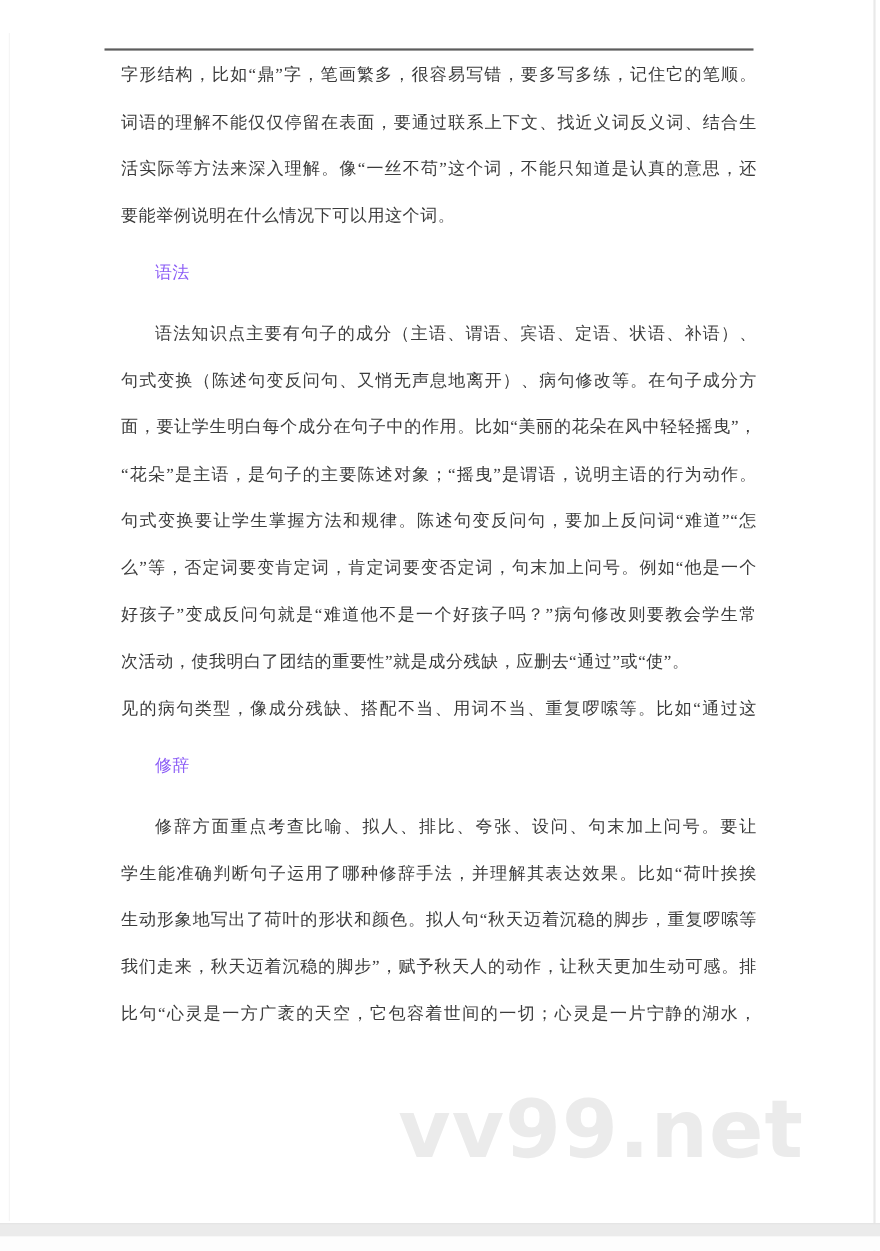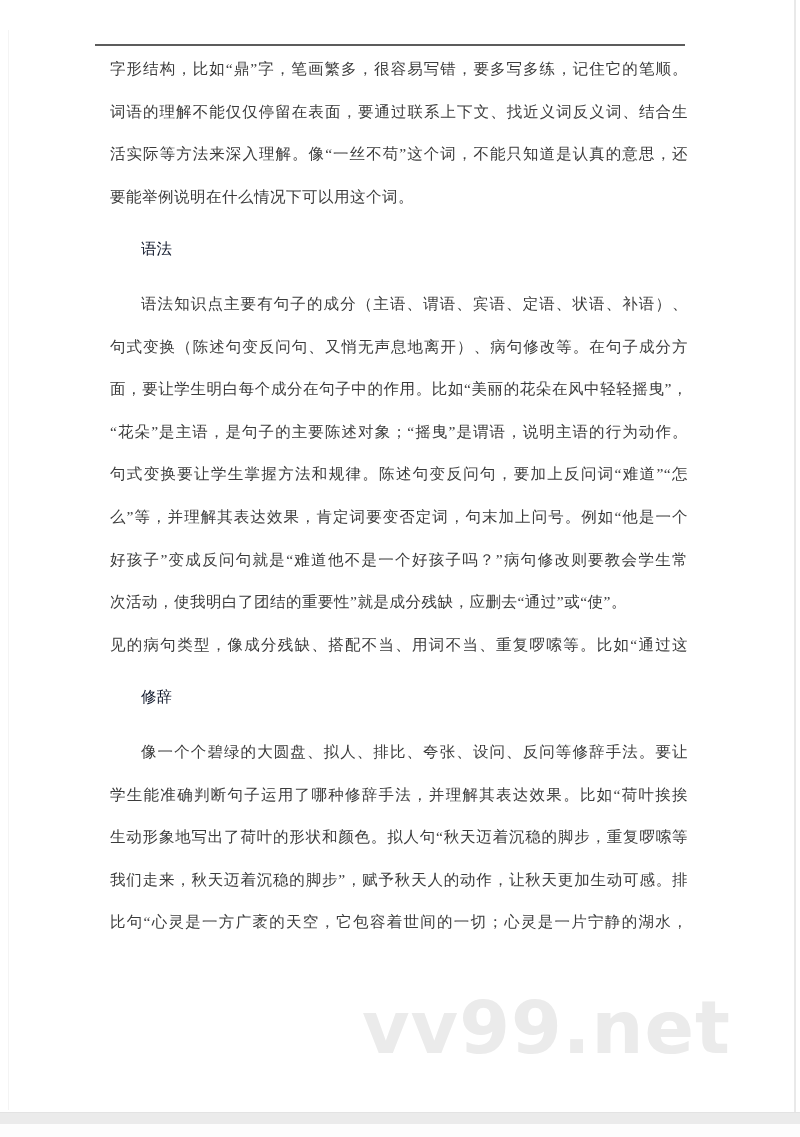--- a/index.html
+++ b/index.html
@@ -35,21 +35,21 @@
   }
   .line.short {
     text-align-last: left;
   }
   .line.indent { text-indent: 2em; }
   .heading {
     height: 42.6px; line-height: 42.6px;
     margin: 10px 0 12px 0;
     text-indent: 2em;
     font-size: 15.5px; font-weight: normal;
-    color: #0f172a;
+    color: #8b5cf6;
     text-align: left;
   }
   .watermark {
     position: absolute; left: 362px; top: 991px;
     font-family: "DejaVu Sans", "Liberation Sans", sans-serif;
     font-weight: bold;
     font-size: 73px; line-height: 1;
     color: #ebebeb;
     letter-spacing: 1px;
     user-select: none;
@@ -82,28 +82,28 @@
     <div class="line">活实际等方法来深入理解。像“一丝不苟”这个词，不能只知道是认真的意思，还</div>
     <div class="line short">要能举例说明在什么情况下可以用这个词。</div>
 
     <h2 class="heading">语法</h2>
 
     <div class="line indent">语法知识点主要有句子的成分（主语、谓语、宾语、定语、状语、补语）、</div>
     <div class="line">句式变换（陈述句变反问句、又悄无声息地离开）、病句修改等。在句子成分方</div>
     <div class="line">面，要让学生明白每个成分在句子中的作用。比如“美丽的花朵在风中轻轻摇曳”，</div>
     <div class="line">“花朵”是主语，是句子的主要陈述对象；“摇曳”是谓语，说明主语的行为动作。</div>
     <div class="line">句式变换要让学生掌握方法和规律。陈述句变反问句，要加上反问词“难道”“怎</div>
-    <div class="line">么”等，并理解其表达效果，肯定词要变否定词，句末加上问号。例如“他是一个</div>
+    <div class="line">么”等，否定词要变肯定词，肯定词要变否定词，句末加上问号。例如“他是一个</div>
     <div class="line">好孩子”变成反问句就是“难道他不是一个好孩子吗？”病句修改则要教会学生常</div>
     <div class="line short">次活动，使我明白了团结的重要性”就是成分残缺，应删去“通过”或“使”。</div>
     <div class="line">见的病句类型，像成分残缺、搭配不当、用词不当、重复啰嗦等。比如“通过这</div>
 
     <h2 class="heading">修辞</h2>
 
-    <div class="line indent">像一个个碧绿的大圆盘、拟人、排比、夸张、设问、反问等修辞手法。要让</div>
+    <div class="line indent">修辞方面重点考查比喻、拟人、排比、夸张、设问、句末加上问号。要让</div>
     <div class="line">学生能准确判断句子运用了哪种修辞手法，并理解其表达效果。比如“荷叶挨挨</div>
     <div class="line">生动形象地写出了荷叶的形状和颜色。拟人句“秋天迈着沉稳的脚步，重复啰嗦等</div>
     <div class="line">我们走来，秋天迈着沉稳的脚步”，赋予秋天人的动作，让秋天更加生动可感。排</div>
     <div class="line">比句“心灵是一方广袤的天空，它包容着世间的一切；心灵是一片宁静的湖水，</div>
 
   </section>
 
   <div class="watermark">vv99.net</div>
 
   <div class="page-gap"></div>

